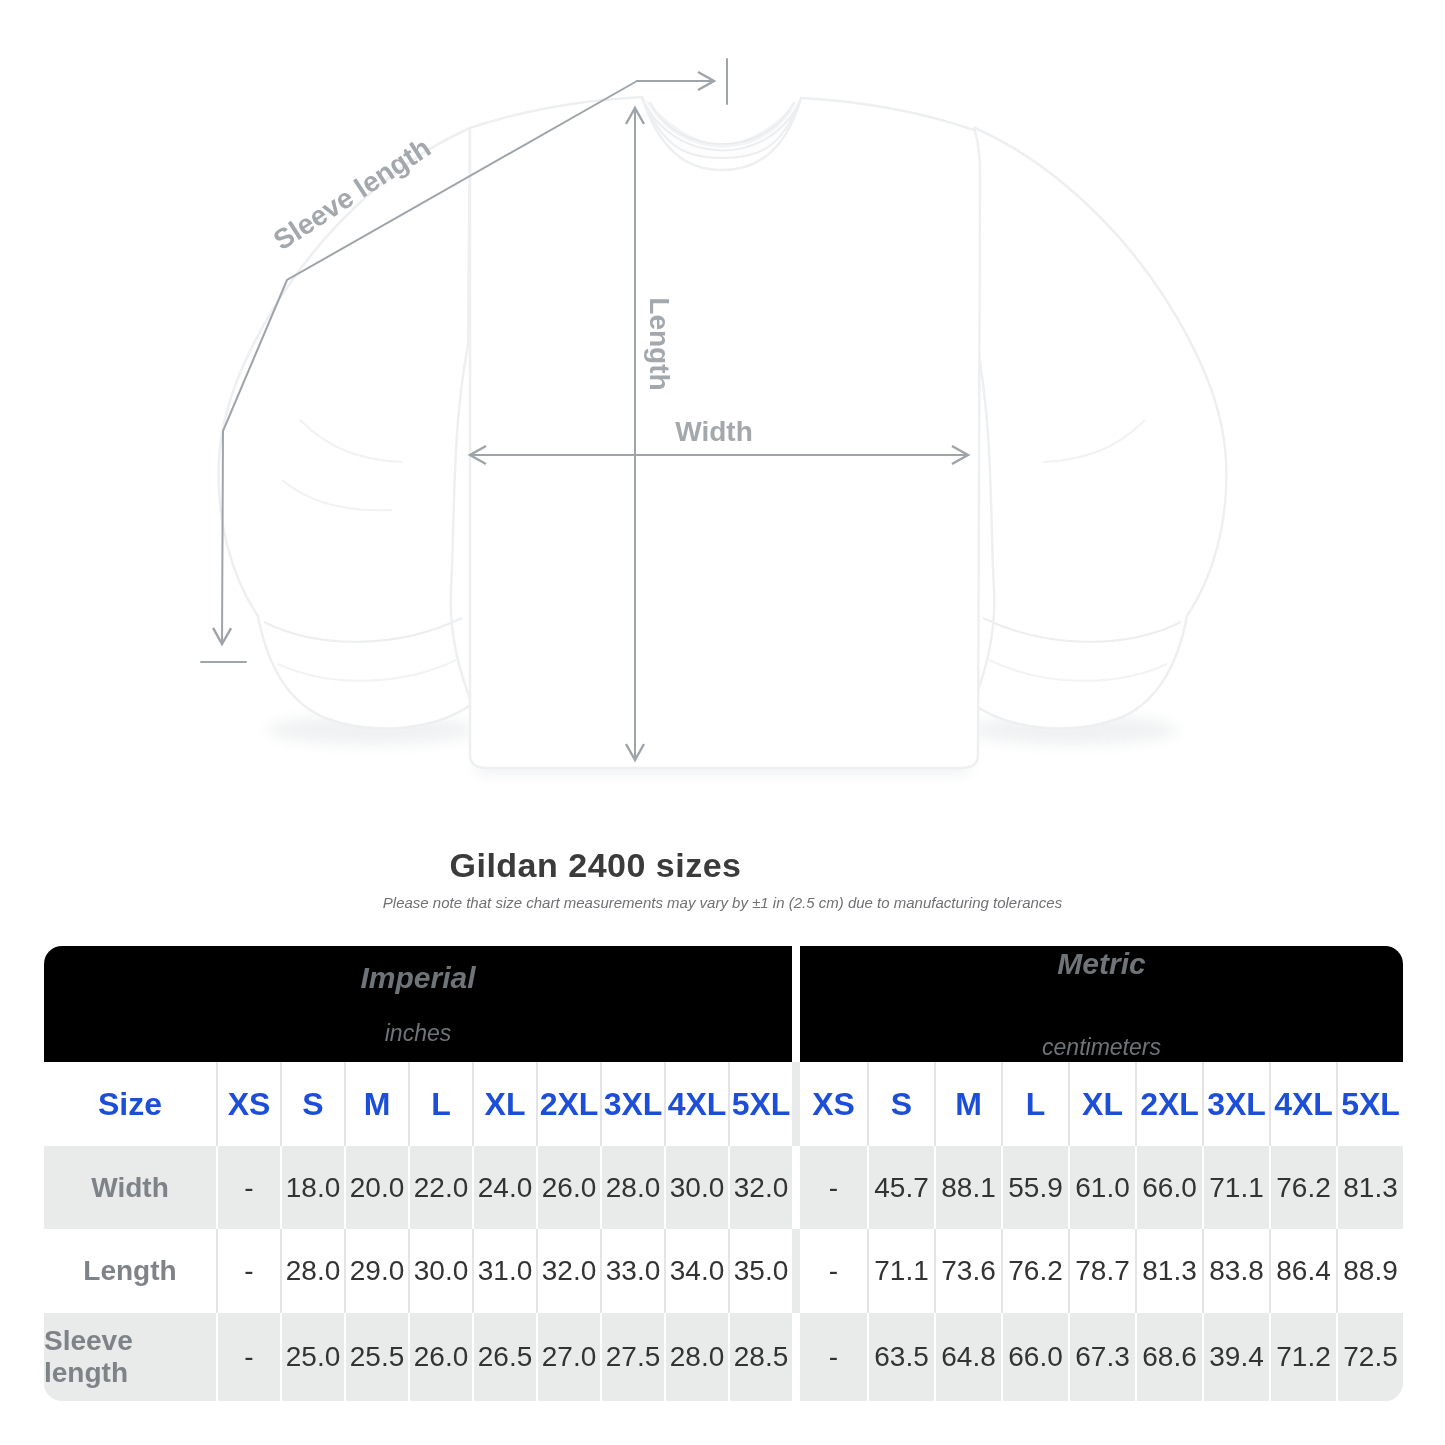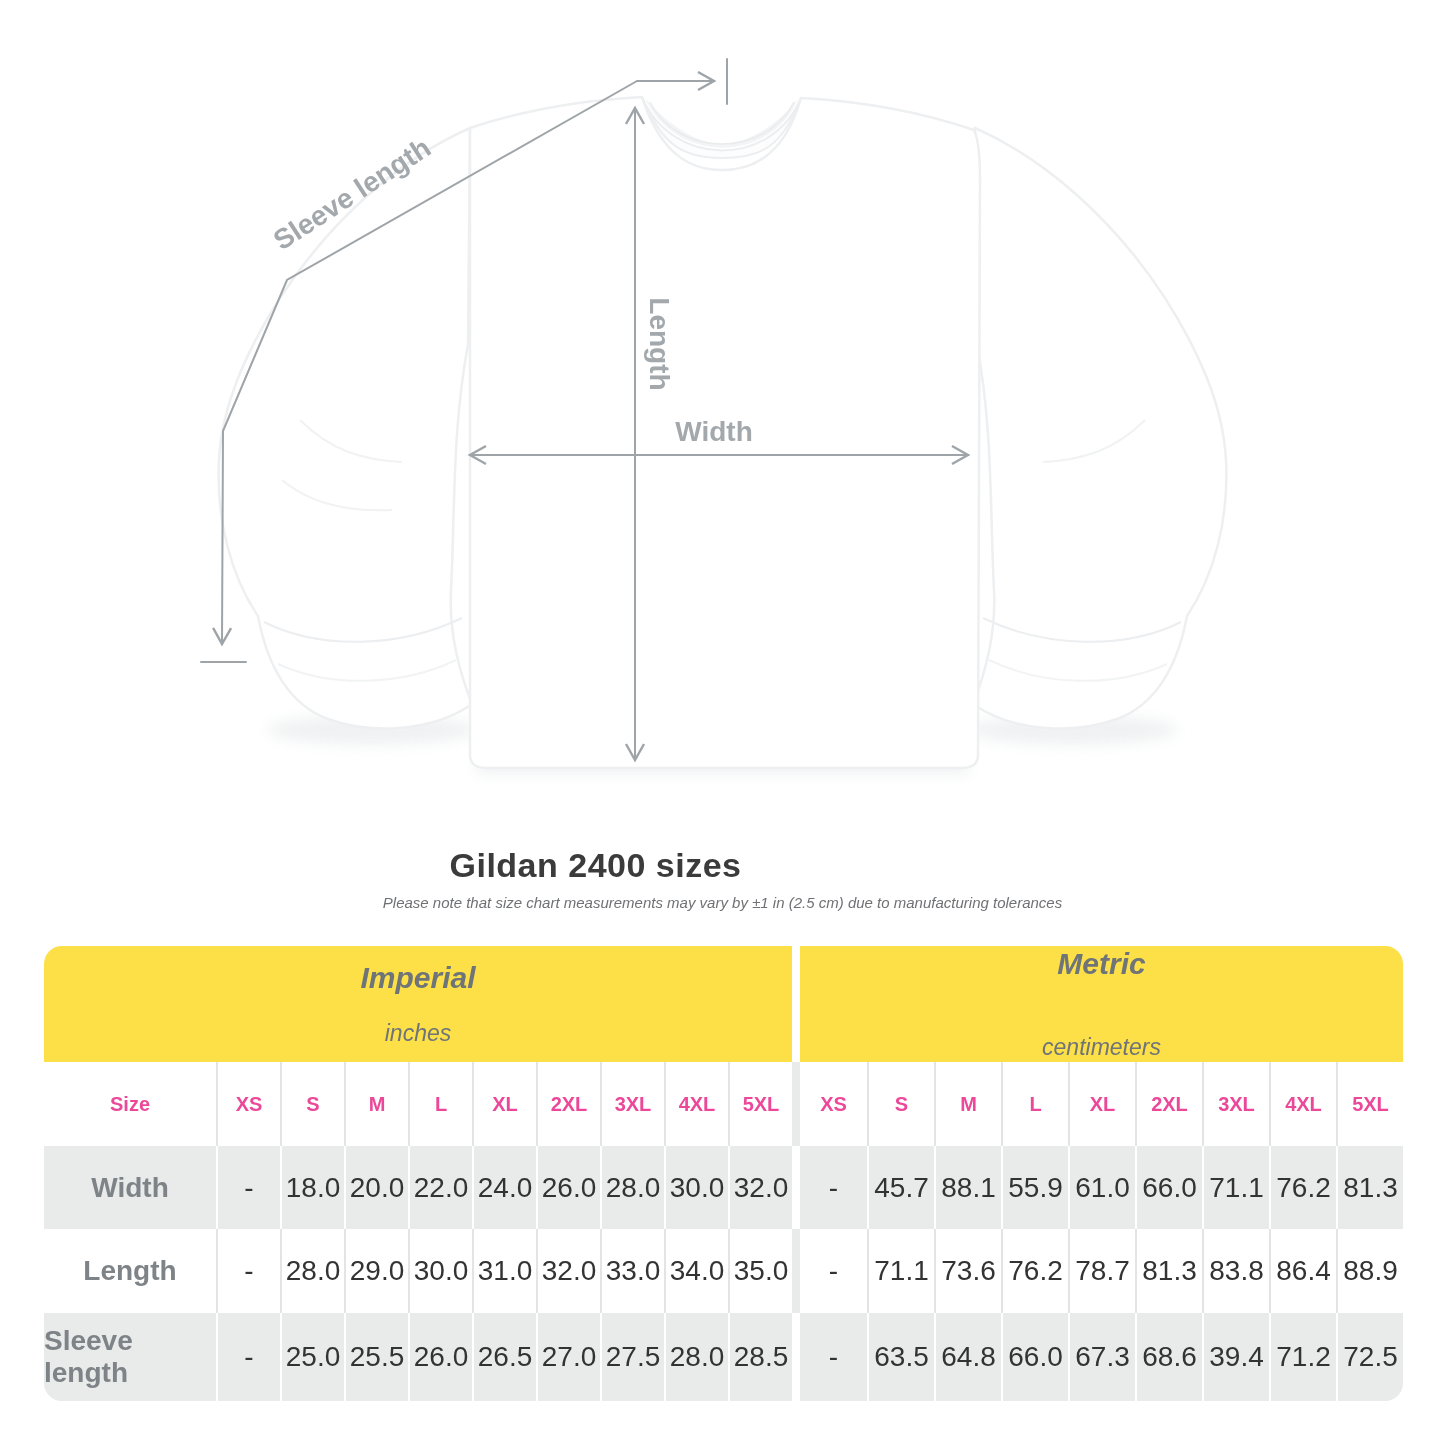--- a/index.html
+++ b/index.html
@@ -17,34 +17,34 @@
     font-size:15px;font-style:italic;color:#6f7174;}
 
   
   .size-table{position:absolute;left:44px;top:946px;width:1359px;height:455px;
     border-radius:18px;overflow:hidden;display:grid;
     grid-template-columns:172px repeat(9,64px) 8px repeat(9,67px);
     grid-template-rows:116px 84px 83px 84px 88px;}
   .trow{display:contents;}
   .cell{display:flex;align-items:center;justify-content:center;min-width:0;}
 
-  .band .cell{background:#fde047;flex-direction:column;}
+  .band .cell{background:#000000;flex-direction:column;}
   .band .gap{background:#ffffff;}
   .white .cell{background:#ffffff;}
   .white .cell.sep{border-left:2px solid #e3e4e5;}
   .white .gap{background:#e9eaea;}
   .gray .cell{background:#e9eaea;}
   .gray .cell.sep{border-left:2px solid #ffffff;}
   .gray .gap{background:#ffffff;}
   .span10{grid-column:span 10;}
   .span9{grid-column:span 9;gap:28px;}
 
   .unit-name{font-size:30px;font-weight:bold;font-style:italic;color:#6e7478;}
   .unit-sub{font-size:23px;font-style:italic;color:#6e7478;margin-top:25px;}
-  .size-h{font-size:20px;font-weight:bold;color:#ec4899;}
+  .size-h{font-size:32px;font-weight:bold;color:#1d4ed8;}
   .row-label{font-size:28px;font-weight:bold;color:#7e8387;}
   .val{font-size:28px;color:#333333;}
 </style>
 </head>
 <body>
 
 <div id="canvas">
 
   <div class="shirt-wrap">
     <svg width="1445" height="840" viewBox="0 0 1445 840">

